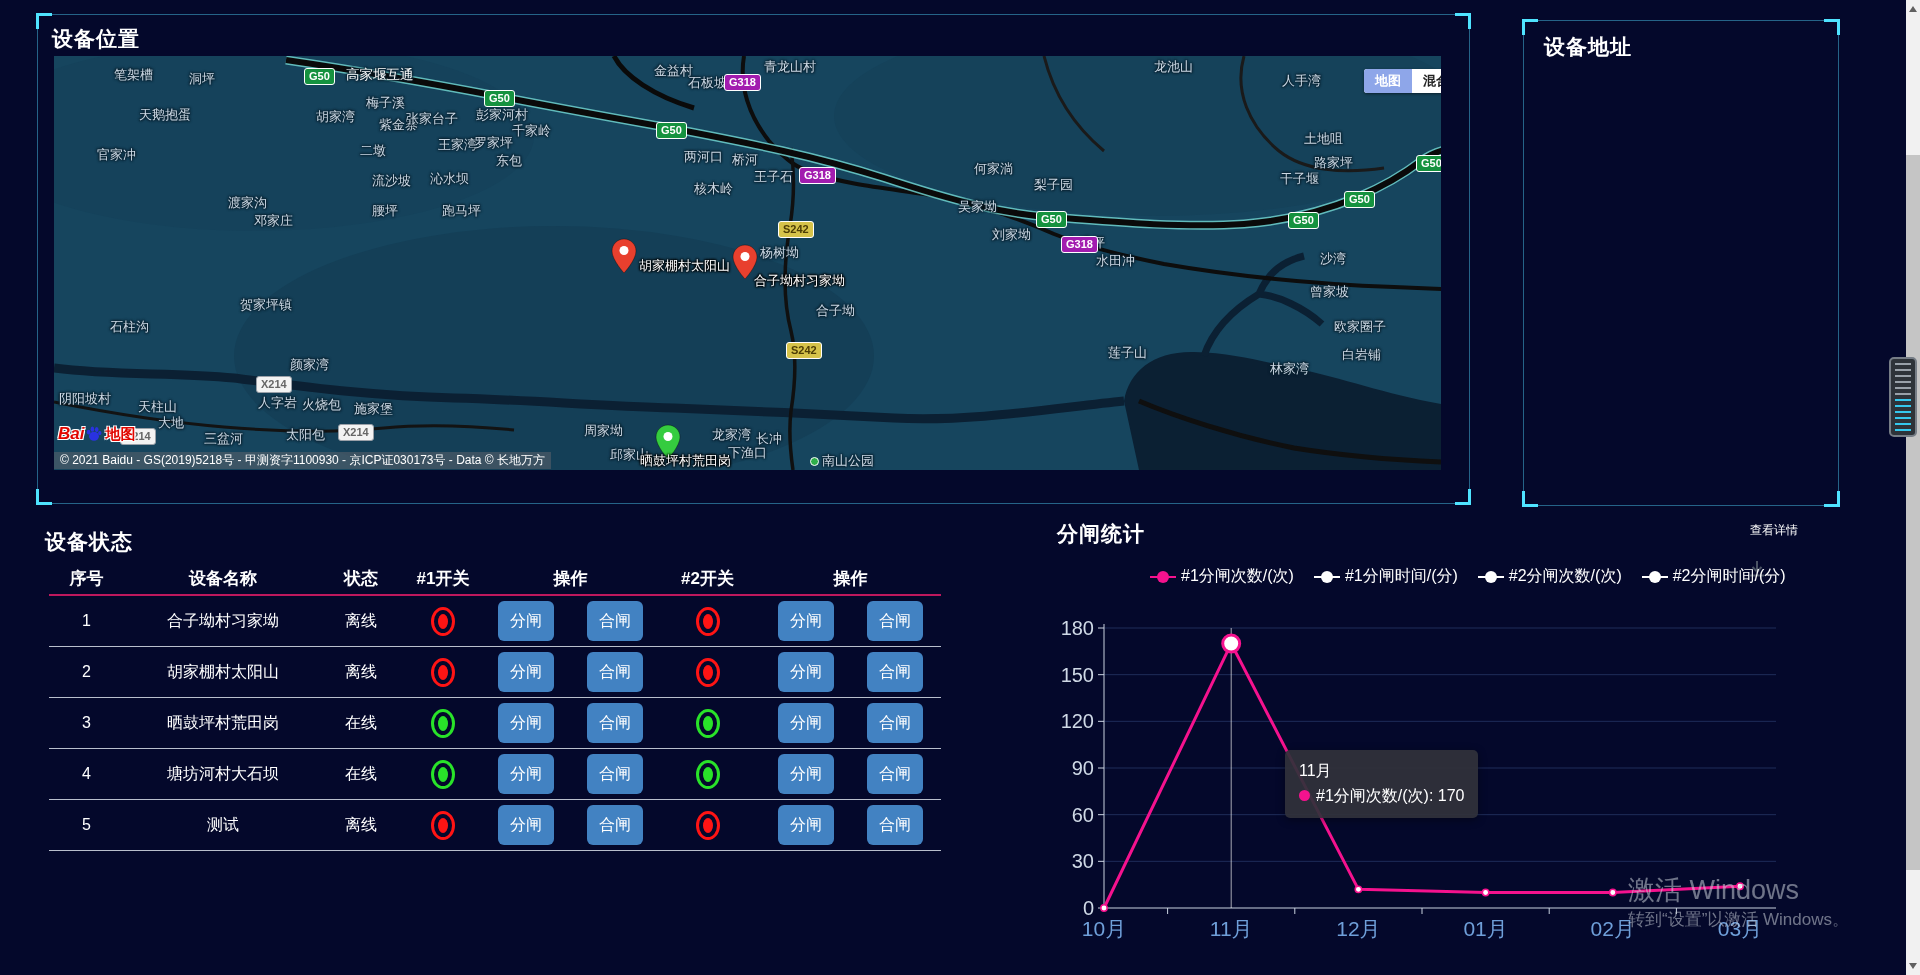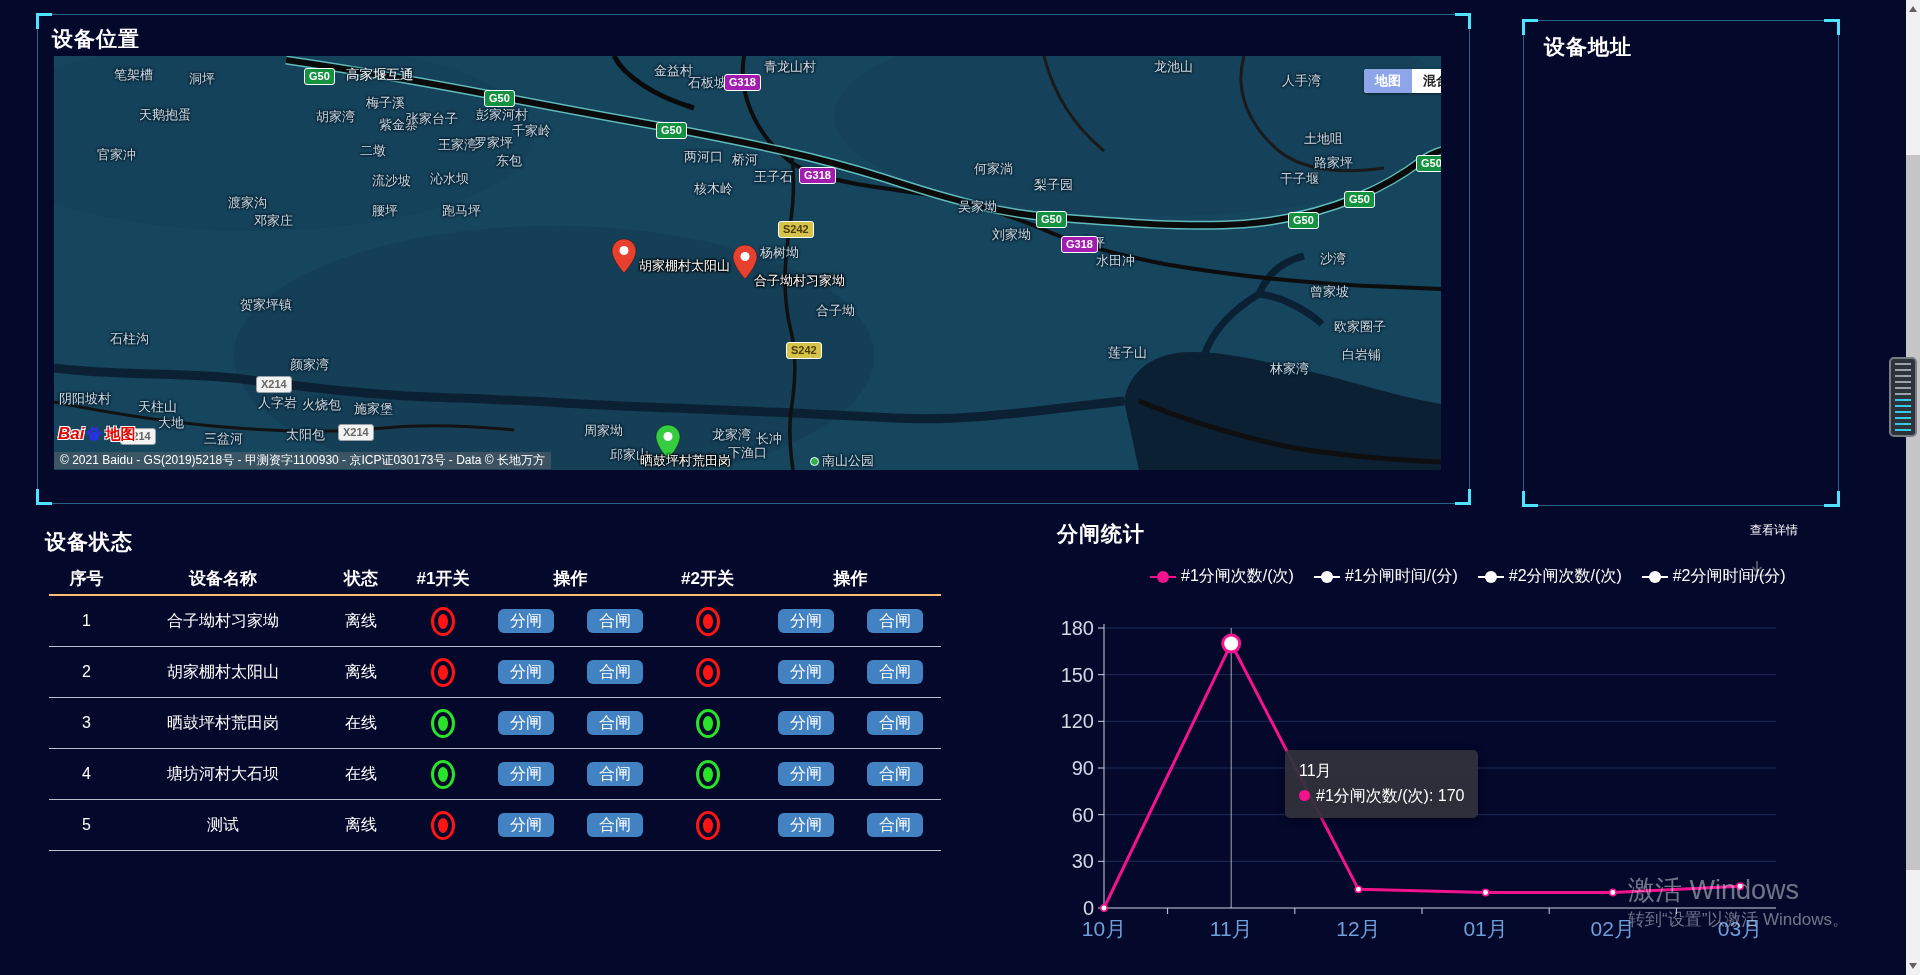--- a/index.html
+++ b/index.html
@@ -47,24 +47,24 @@
 
   
   .addr-grid{position:absolute;left:32px;top:66px;display:grid;grid-template-columns:108px 108px;column-gap:30px;row-gap:14px;}
   .abtn{width:108px;height:43px;background:#3e7fc1;border-radius:8px;color:#fff;font-size:17px;
         display:flex;align-items:center;justify-content:center;cursor:pointer;}
 
   
   .status-title{position:absolute;left:45px;top:528px;}
   .tbl{position:absolute;left:49px;top:563px;width:892px;color:#fff;}
   .thead,.trow{display:grid;grid-template-columns:75px 198px 78px 86px 169px 105px 181px;align-items:center;text-align:center;}
-  .thead{height:33px;font-weight:bold;font-size:17px;border-bottom:2px solid #fdba74;}
+  .thead{height:33px;font-weight:bold;font-size:17px;border-bottom:2px solid #be185d;}
   .trow{height:51px;font-size:16px;border-bottom:1px solid #b9bfcc;}
   .opcell{display:flex;justify-content:center;gap:33px;}
-  .opbtn{width:56px;height:24px;background:#4282c2;border-radius:6px;color:#fff;font-size:16px;
+  .opbtn{width:56px;height:40px;background:#4282c2;border-radius:6px;color:#fff;font-size:16px;
          display:flex;align-items:center;justify-content:center;cursor:pointer;}
   .ind{display:inline-flex;width:24px;height:29px;border-radius:50%;border:3px solid;align-items:center;justify-content:center;}
   .ind i{display:block;width:10px;height:15px;border-radius:50%;}
 
   
   .chart-title{position:absolute;left:1057px;top:520px;}
   .detail-link{position:absolute;left:1750px;top:522px;color:#fff;font-size:12px;cursor:pointer;}
   .dl-icon{position:absolute;left:1746px;top:558px;cursor:pointer;}
   .legend{position:absolute;left:1150px;top:566px;display:flex;gap:20px;align-items:center;color:#fff;font-size:16px;}
   .litem{display:flex;align-items:center;gap:5px;cursor:pointer;}
@@ -162,21 +162,21 @@
           <span class="mlabel" style="left: 1250px; top: 74px;">土地咀</span>
           <span class="mlabel" style="left: 1260px; top: 98px;">路家坪</span>
           <span class="mlabel" style="left: 1226px; top: 114px;">干子堰</span>
           <span class="mlabel" style="left: 1266px; top: 194px;">沙湾</span>
           <span class="mlabel" style="left: 1256px; top: 227px;">曾家坡</span>
           <span class="mlabel" style="left: 1280px; top: 262px;">欧家圈子</span>
           <span class="mlabel" style="left: 1288px; top: 290px;">白岩铺</span>
           <span class="mlabel" style="left: 1216px; top: 304px;">林家湾</span>
           <span class="mlabel" style="left: 1054px; top: 288px;">莲子山</span>
           <span class="mlabel" style="left: 186px; top: 240px;">贺家坪镇</span>
-          <span class="mlabel" style="left: 56px; top: 274px; text-align: center;">石柱沟</span>
+          <span class="mlabel" style="left: 56px; top: 262px; text-align: center;">石柱沟</span>
           <span class="mlabel" style="left: 236px; top: 300px;">颜家湾</span>
           <span class="mlabel" style="left: 5px; top: 334px;">阴阳坡村</span>
           <span class="mlabel" style="left: 84px; top: 342px;">天柱山</span>
           <span class="mlabel" style="left: 104px; top: 358px;">大地</span>
           <span class="mlabel" style="left: 204px; top: 338px;">人字岩</span>
           <span class="mlabel" style="left: 248px; top: 340px;">火烧包</span>
           <span class="mlabel" style="left: 300px; top: 344px;">施家堡</span>
           <span class="mlabel" style="left: 150px; top: 374px;">三盆河</span>
           <span class="mlabel" style="left: 232px; top: 370px;">太阳包</span>
           <span class="mlabel" style="left: 530px; top: 366px;">周家坳</span>

